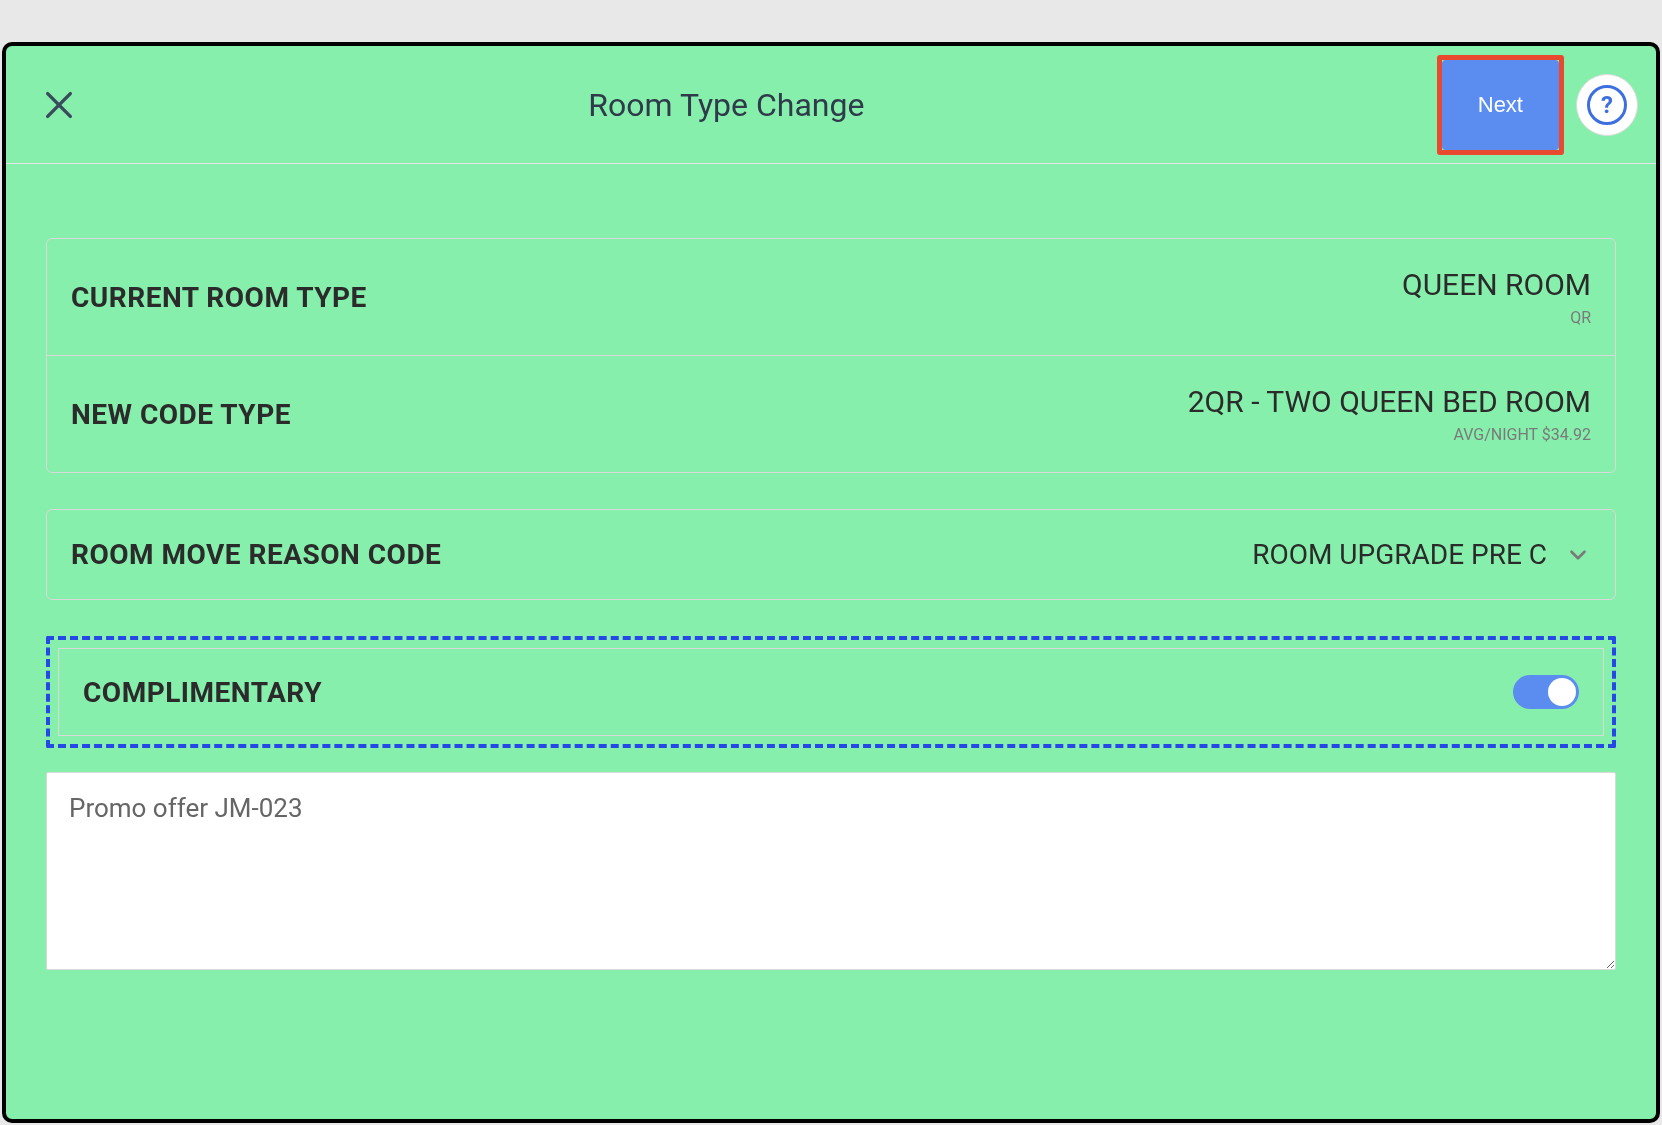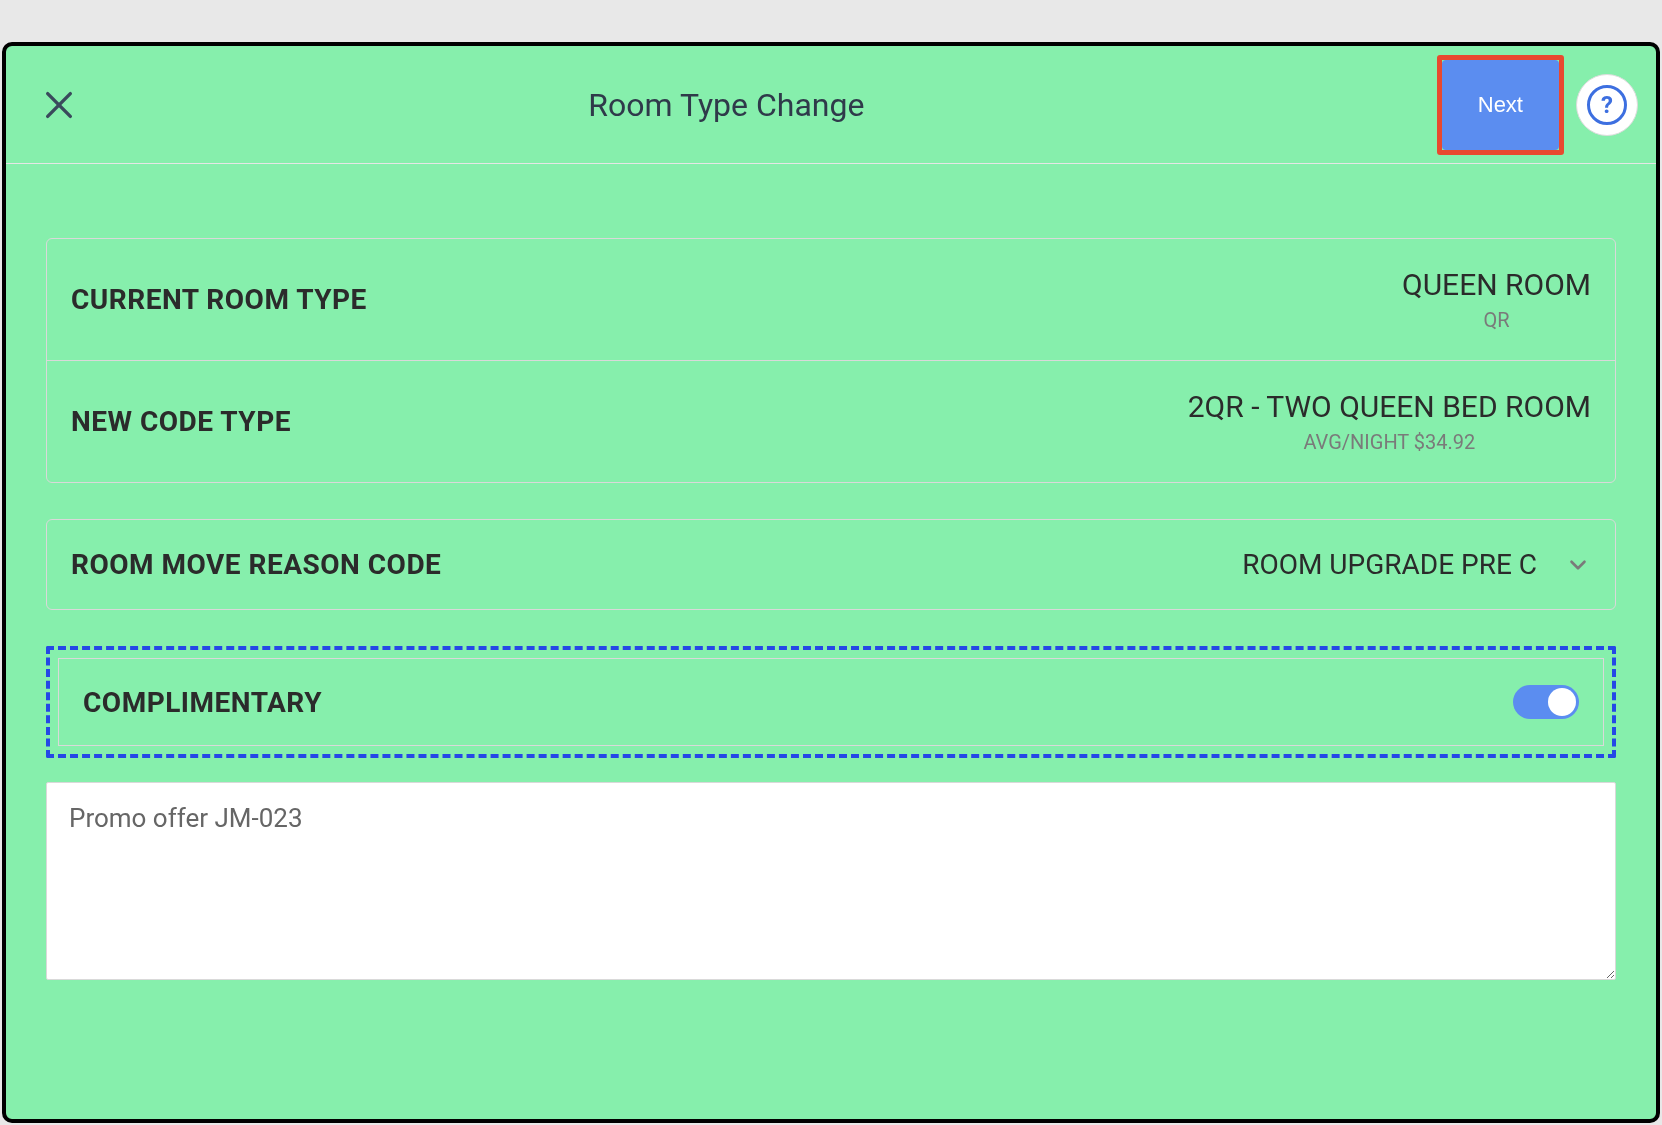--- a/index.html
+++ b/index.html
@@ -118,29 +118,28 @@
     font-weight: bold;
   }
   .row-right {
     text-align: right;
   }
   .row-main {
     font-size: 30px;
     color: #2b2b2b;
   }
   .row-sub {
-    font-size: 20px;
+    font-size: 16px;
     color: #7a7a7a;
     margin-top: 6px;
-    text-align: center;
   }
   .reason-right {
     display: flex;
     align-items: center;
-    gap: 28px;
+    gap: 18px;
     font-size: 28px;
     color: #2b2b2b;
   }
   .chevron-down {
     width: 26px;
     height: 26px;
     color: #7a7a7a;
   }
   .highlight-wrap {
     border: 4px dashed #2548e6;

